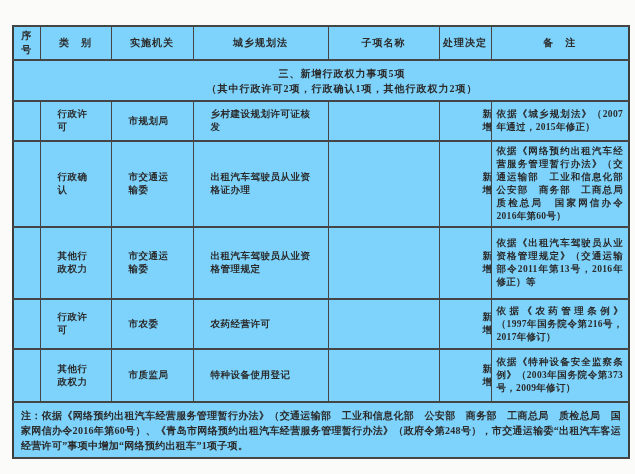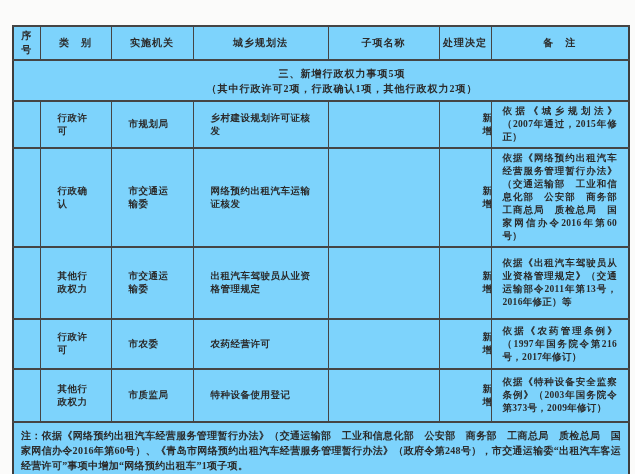--- a/index.html
+++ b/index.html
@@ -75,21 +75,21 @@
     vertical-align: middle;
     font-size: 9.5px;
     letter-spacing: 1px;
   }
   td.c-remark {
     text-align: justify;
     text-justify: inter-character;
     vertical-align: middle;
     font-size: 9.5px;
     line-height: 13px;
-    padding: 3px 11px;
+    padding: 3px 5px;
     letter-spacing: 0.3px;
   }
   td.note-cell {
     vertical-align: top;
     text-align: justify;
     text-justify: inter-character;
     font-size: 10px;
     line-height: 15px;
     padding: 5px 7px 4px 7px;
     letter-spacing: 0.3px;
@@ -134,21 +134,21 @@
     <td class="c-item">乡村建设规划许可证核发</td>
     <td class="c-sub"></td>
     <td class="c-dec">新增</td>
     <td class="c-remark">依据《城乡规划法》（2007年通过，2015年修正）</td>
   </tr>
 
   <tr class="row-2">
     <td class="c-no">2</td>
     <td class="c-cat">行政确认</td>
     <td class="c-agency">市交通运输委</td>
-    <td class="c-item">网络预约出租汽车运输证核发</td>
+    <td class="c-item">出租汽车驾驶员从业资格证办理</td>
     <td class="c-sub"></td>
     <td class="c-dec">新增</td>
     <td class="c-remark">依据《网络预约出租汽车经营服务管理暂行办法》（交通运输部　工业和信息化部　公安部　商务部　工商总局　质检总局　国家网信办令2016年第60号）</td>
   </tr>
 
   <tr class="row-3">
     <td class="c-no">3</td>
     <td class="c-cat">其他行政权力</td>
     <td class="c-agency">市交通运输委</td>
     <td class="c-item">出租汽车驾驶员从业资格管理规定</td>

